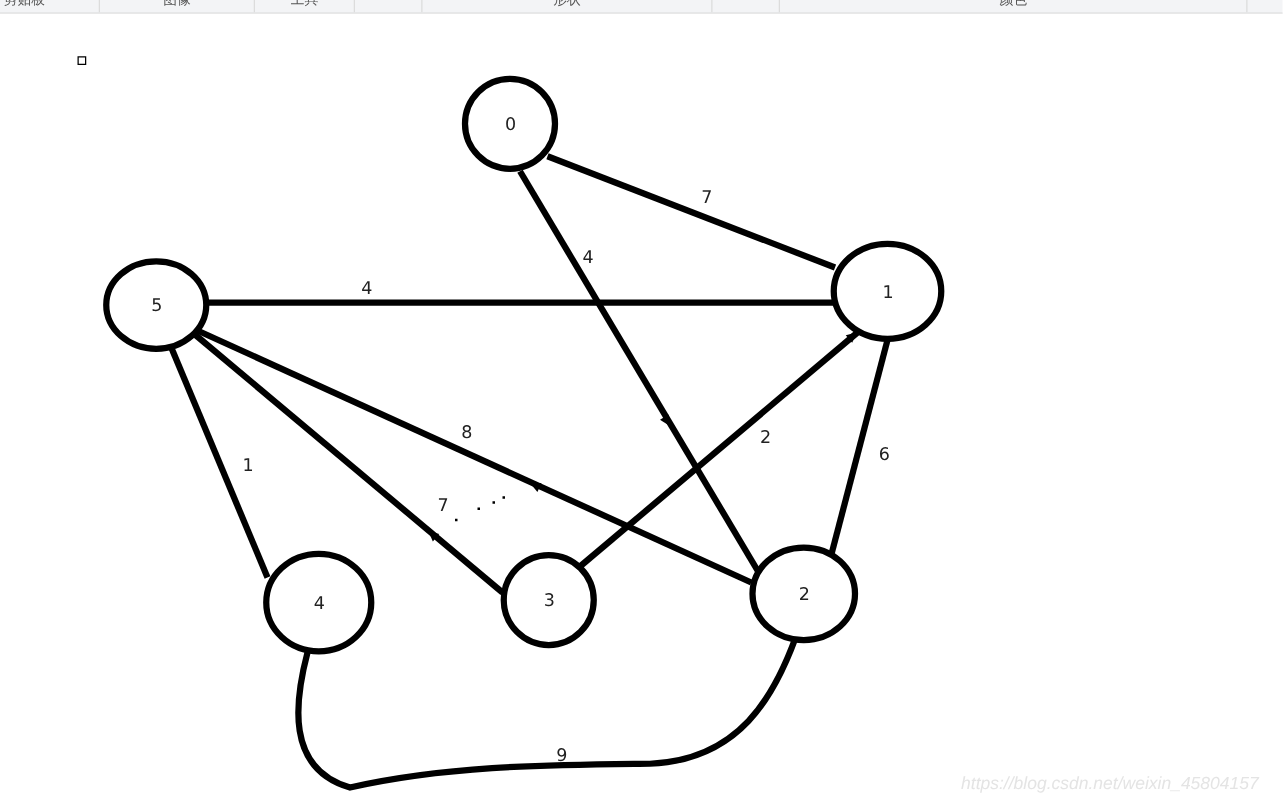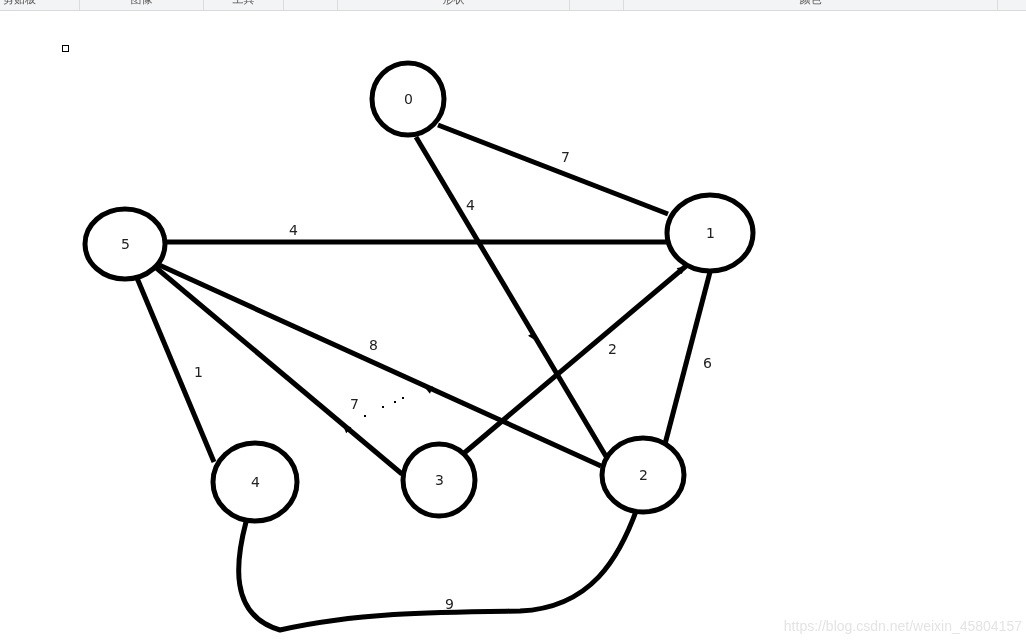--- a/index.html
+++ b/index.html
@@ -2,21 +2,21 @@
 <html><head>
 <meta charset="utf-8">
 <style>
   html, body { margin:0; padding:0; }
   body { width:1026px; height:644px; position:relative; overflow:hidden; background:#ffffff; font-family:"DejaVu Sans", sans-serif; }
   .ribbon { position:absolute; left:0; top:0; width:1026px; height:10px; background:#f3f4f6; border-bottom:1px solid #d9d9d9; overflow:hidden; }
   .ribbon-group { position:absolute; top:-6px; height:16px; border-right:1px solid #dcdcdc; box-sizing:border-box; font-size:11px; color:#555; text-align:center; line-height:12px; }
   .canvas { position:absolute; left:0; top:11px; width:1026px; height:633px; background:#fff; }
   .handle { position:absolute; left:62px; top:34px; width:7px; height:7px; border:1px solid #000; box-sizing:border-box; background:#fff; }
   svg { position:absolute; left:0; top:0; }
-  .watermark { position:absolute; right:4px; bottom:10px; font-family:"Liberation Sans", sans-serif; font-size:14px; color:#e4e4e4; }
+  .watermark { position:absolute; right:19px; bottom:10px; font-family:"Liberation Sans", sans-serif; font-size:14px; color:#e4e4e4;font-style:italic; }
 </style>
 </head>
 <body>
 
 <div class="ribbon" id="ribbon">
     <div class="ribbon-group" style="left: -40px; width: 120px;">剪贴板</div>
     <div class="ribbon-group" style="left: 80px; width: 124px;">图像</div>
     <div class="ribbon-group" style="left: 204px; width: 80px;">工具</div>
     <div class="ribbon-group" style="left: 284px; width: 54px;"></div>
     <div class="ribbon-group" style="left: 338px; width: 232px;">形状</div>

